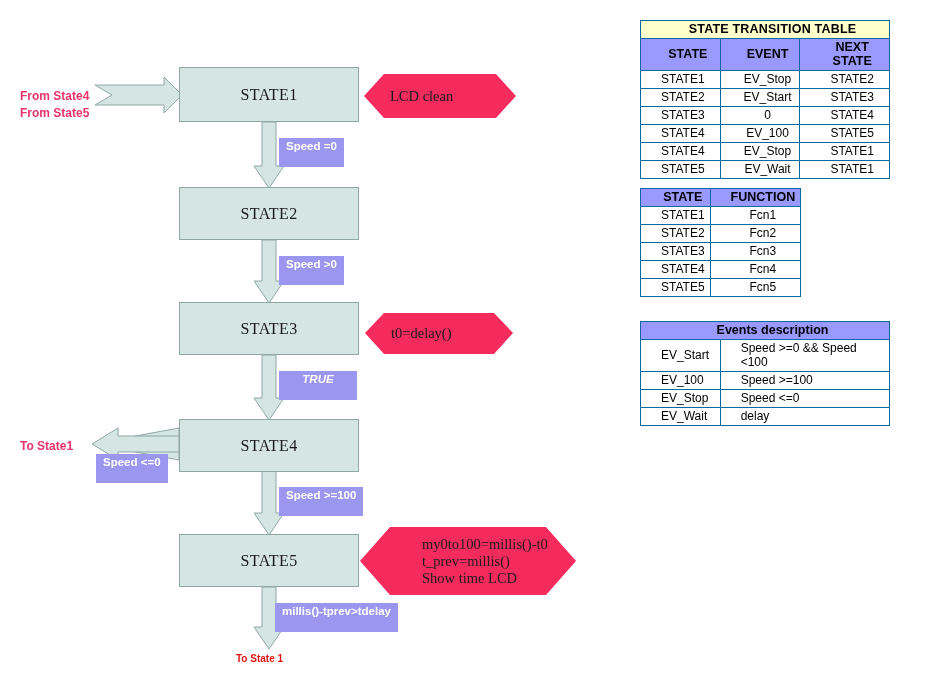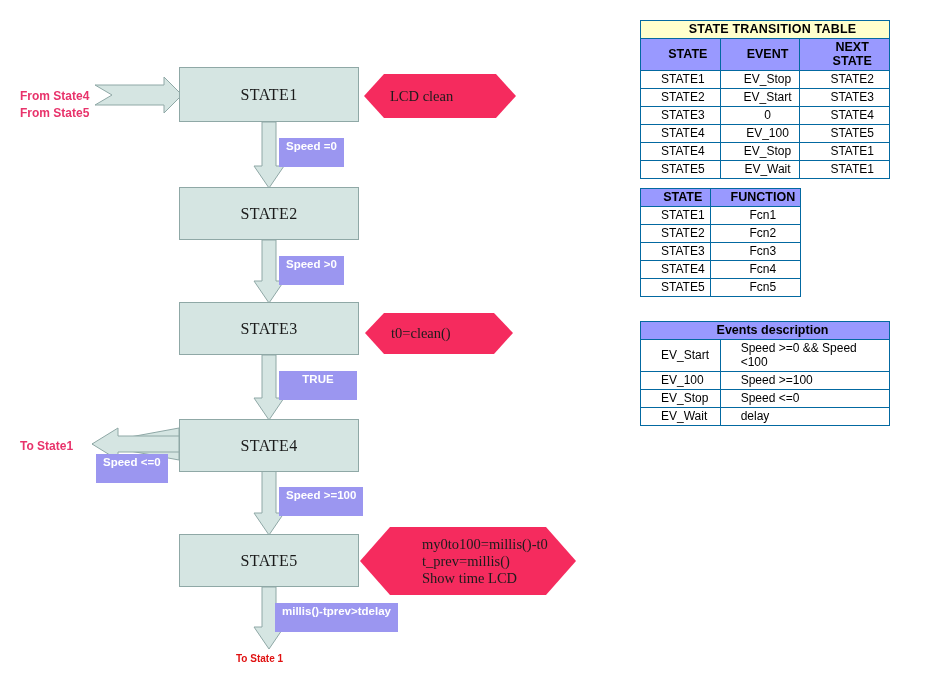--- a/index.html
+++ b/index.html
@@ -206,21 +206,21 @@
   </div>
 
   <div class="edge-label" style="left:279px; top:138px;">
     <span>Speed =0</span>
   </div>
 
   <div class="edge-label" style="left:279px; top:256px;">
     <span>Speed &gt;0</span>
   </div>
 
-  <div class="edge-label" style="left:279px; top:371px; width:78px; text-align:center;">
+  <div class="edge-label" style="left:279px; top:371px; width:78px; text-align:center;font-style:italic;">
     <span>TRUE</span>
   </div>
 
   <div class="edge-label" style="left:96px; top:454px;">
     <span>Speed &lt;=0</span>
   </div>
 
   <div class="edge-label" style="left:279px; top:487px;">
     <span>Speed &gt;=100</span>
   </div>
@@ -236,21 +236,21 @@
     <div class="hex-text center">
       <span>LCD clean</span>
     </div>
   </div>
 
   <div class="hex-wrap" style="left:363px; top:311px; width:152px; height:45px;">
     <svg width="152" height="45" viewBox="0 0 152 45">
       <polygon points="21,2 131,2 150,22 131,43 21,43 2,22" fill="#f52b5e"></polygon>
     </svg>
     <div class="hex-text center">
-      <span>t0=clean()</span>
+      <span>t0=delay()</span>
     </div>
   </div>
 
   <div class="hex-wrap" style="left:358px; top:525px; width:220px; height:72px;">
     <svg width="220" height="72" viewBox="0 0 220 72">
       <polygon points="32,2 188,2 218,36 188,70 32,70 2,36" fill="#f52b5e"></polygon>
     </svg>
     <div class="hex-text multi">
       <span>my0to100=millis()-t0</span>
       <span>t_prev=millis()</span>

